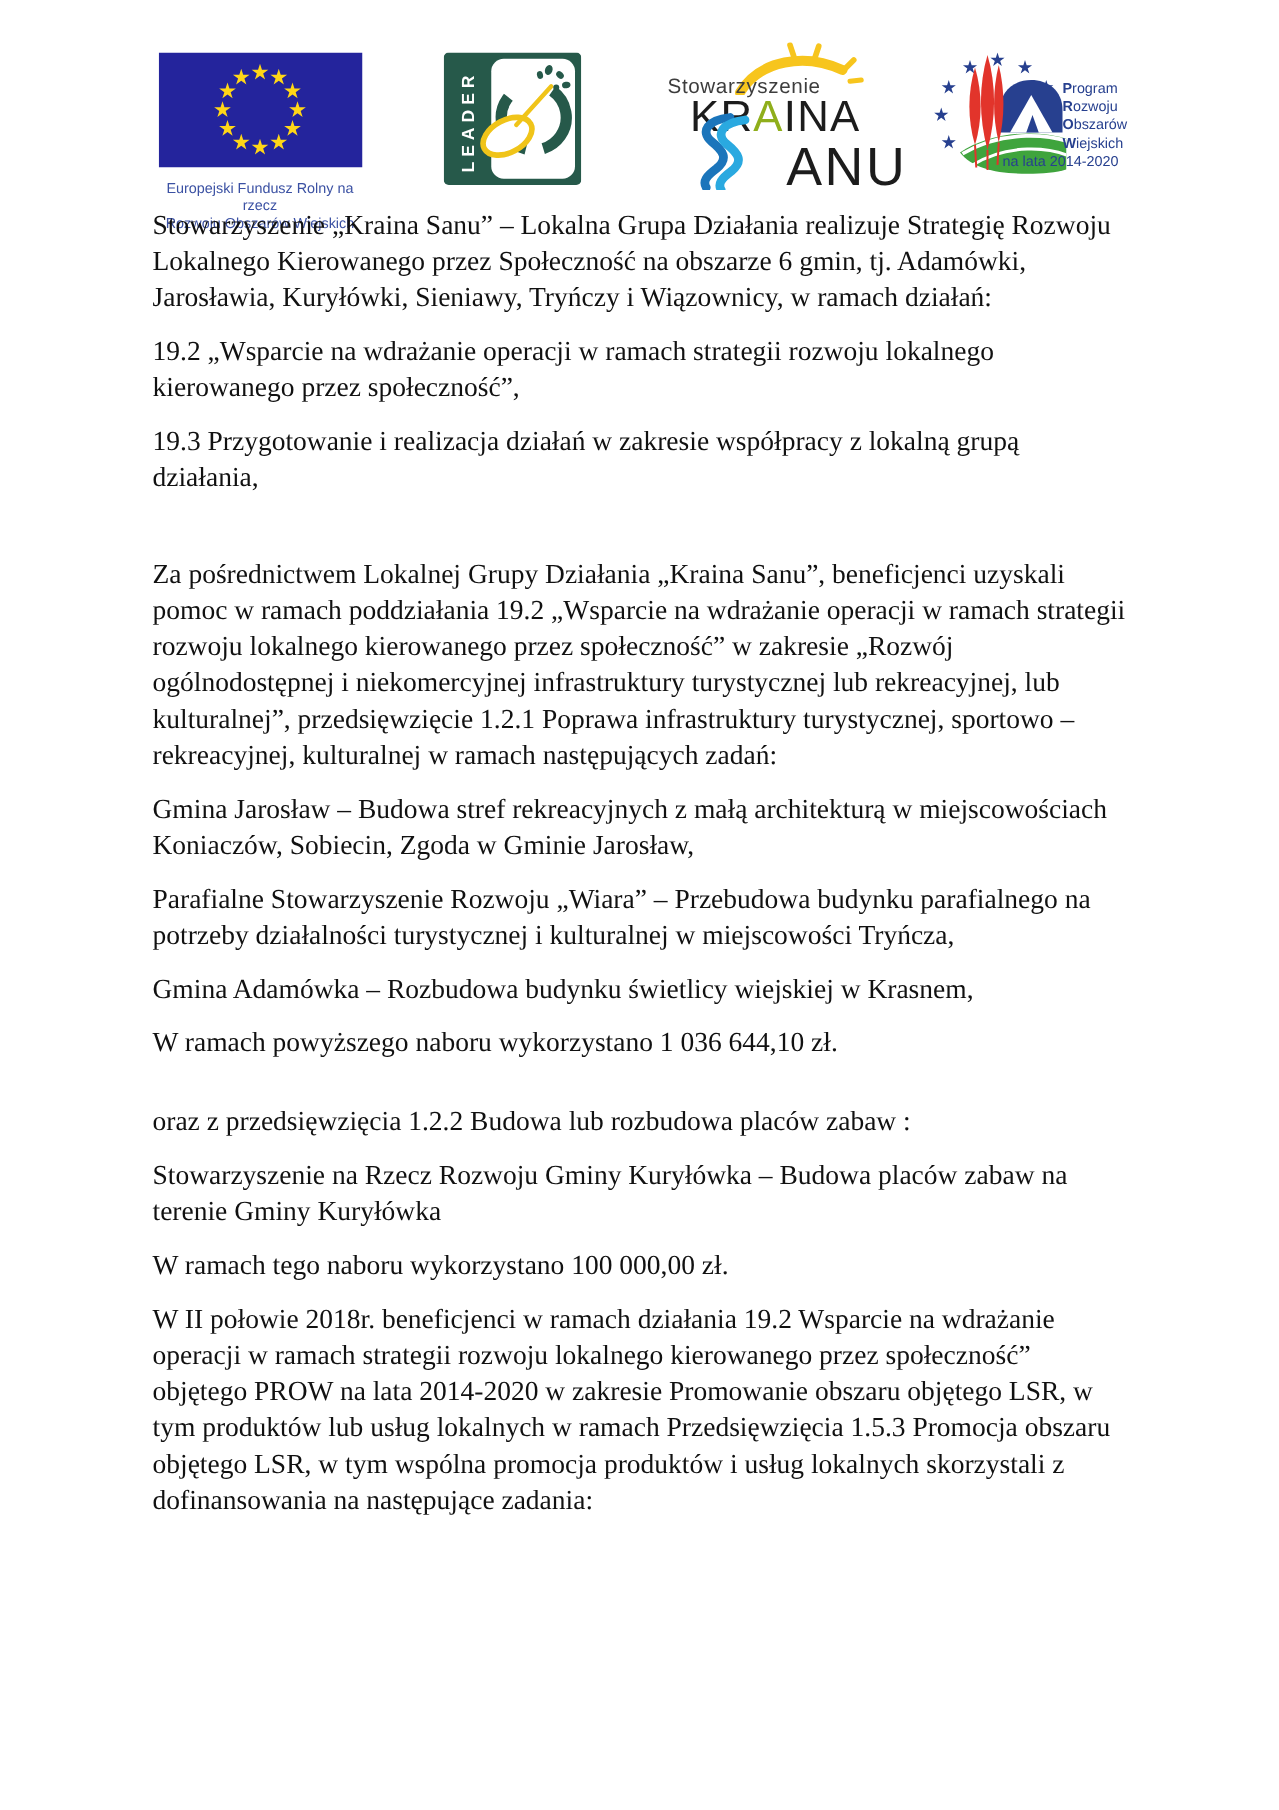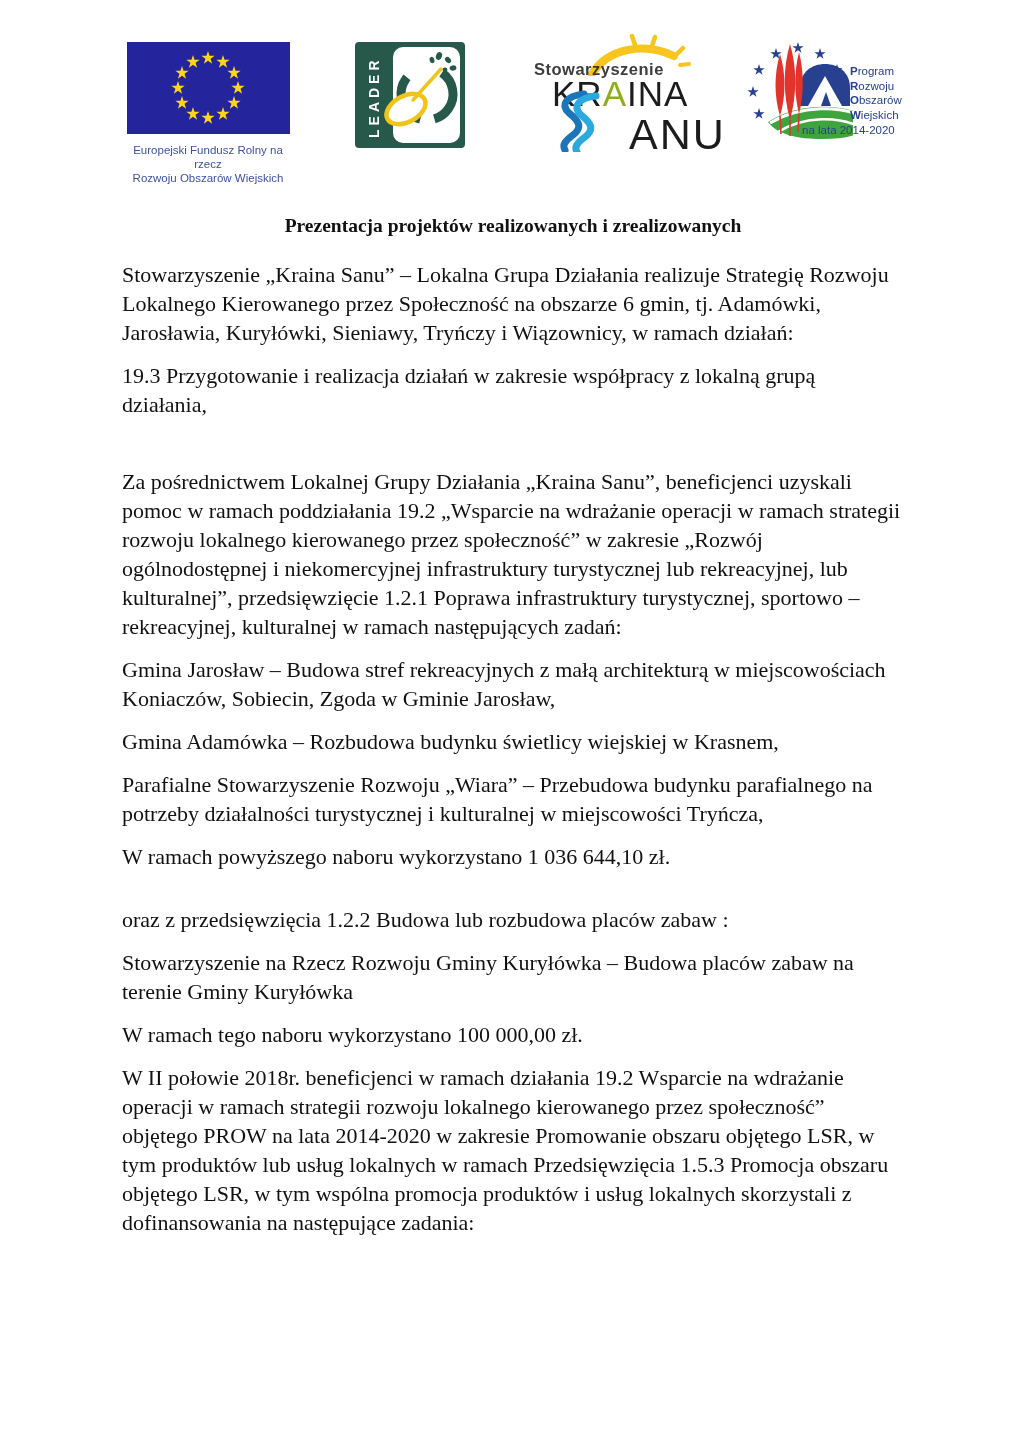--- a/index.html
+++ b/index.html
@@ -31,21 +31,21 @@
 
   
   .logo-leader { left: 355px; top: 42px; }
 
   
   .logo-kraina { left: 528px; top: 34px; width: 168px; height: 120px; }
   .kraina-sun { position: absolute; left: 58px; top: 0; }
   .kraina-sub {
     position: absolute; left: 6px; top: 26px;
     font-family: "Liberation Sans", sans-serif;
-    font-size: 16.5px; font-weight: 700; color: #3d3d3d;
+    font-size: 16.5px; font-weight: 400; color: #3d3d3d;
     letter-spacing: 0.5px;
   }
   .kraina-main {
     position: absolute; left: 24px; top: 40px;
     font-family: "Liberation Sans", sans-serif;
     font-size: 35px; font-weight: 500; color: #1c1c1c;
     letter-spacing: 1px;
   }
   .kraina-a-green { color: #8fae1b; }
   .kraina-river { position: absolute; left: 26px; top: 56px; }
@@ -199,27 +199,27 @@
         <div class="prow-word">Rozwoju</div>
         <div class="prow-word">Obszarów</div>
         <div class="prow-word">Wiejskich</div>
       </div>
       <div class="prow-period">na lata 2014-2020</div>
     </div>
 
   </div>
 
   <div class="content">
-    <h1 class="doc-title">Prezentacja projektów realizowanych i zrealizowanych</h1>
     <p>Stowarzyszenie „Kraina Sanu” – Lokalna Grupa Działania realizuje Strategię Rozwoju Lokalnego Kierowanego przez Społeczność na obszarze 6 gmin, tj. Adamówki, Jarosławia, Kuryłówki, Sieniawy, Tryńczy i Wiązownicy, w ramach działań:</p>
+    <p>19.2 „Wsparcie na wdrażanie operacji w ramach strategii rozwoju lokalnego kierowanego przez społeczność”,</p>
     <p>19.3 Przygotowanie i realizacja działań w zakresie współpracy z lokalną grupą działania,</p>
     <p class="gap-lg">Za pośrednictwem Lokalnej Grupy Działania „Kraina Sanu”, beneficjenci uzyskali pomoc w ramach poddziałania 19.2 „Wsparcie na wdrażanie operacji w ramach strategii rozwoju lokalnego kierowanego przez społeczność” w zakresie „Rozwój ogólnodostępnej i niekomercyjnej infrastruktury turystycznej lub rekreacyjnej, lub kulturalnej”, przedsięwzięcie 1.2.1 Poprawa infrastruktury turystycznej, sportowo – rekreacyjnej, kulturalnej w ramach następujących zadań:</p>
     <p>Gmina Jarosław – Budowa stref rekreacyjnych z małą architekturą w miejscowościach Koniaczów, Sobiecin, Zgoda w Gminie Jarosław,</p>
+    <p>Parafialne Stowarzyszenie Rozwoju „Wiara” – Przebudowa budynku parafialnego na potrzeby działalności turystycznej i kulturalnej w miejscowości Tryńcza,</p>
     <p>Gmina Adamówka – Rozbudowa budynku świetlicy wiejskiej w Krasnem,</p>
-    <p>Parafialne Stowarzyszenie Rozwoju „Wiara” – Przebudowa budynku parafialnego na potrzeby działalności turystycznej i kulturalnej w miejscowości Tryńcza,</p>
     <p>W ramach powyższego naboru wykorzystano 1 036 644,10 zł.</p>
     <p class="gap-md">oraz z przedsięwzięcia 1.2.2 Budowa lub rozbudowa placów zabaw :</p>
     <p>Stowarzyszenie na Rzecz Rozwoju Gminy Kuryłówka – Budowa placów zabaw na terenie Gminy Kuryłówka</p>
     <p>W ramach tego naboru wykorzystano 100 000,00 zł.</p>
     <p>W II połowie 2018r. beneficjenci w ramach działania 19.2 Wsparcie na wdrażanie operacji w ramach strategii rozwoju lokalnego kierowanego przez społeczność” objętego PROW na lata 2014-2020 w zakresie Promowanie obszaru objętego LSR, w tym produktów lub usług lokalnych w ramach Przedsięwzięcia 1.5.3 Promocja obszaru objętego LSR, w tym wspólna promocja produktów i usług lokalnych skorzystali z dofinansowania na następujące zadania:</p>
   </div>
 
 </div>
 
 </body></html>

